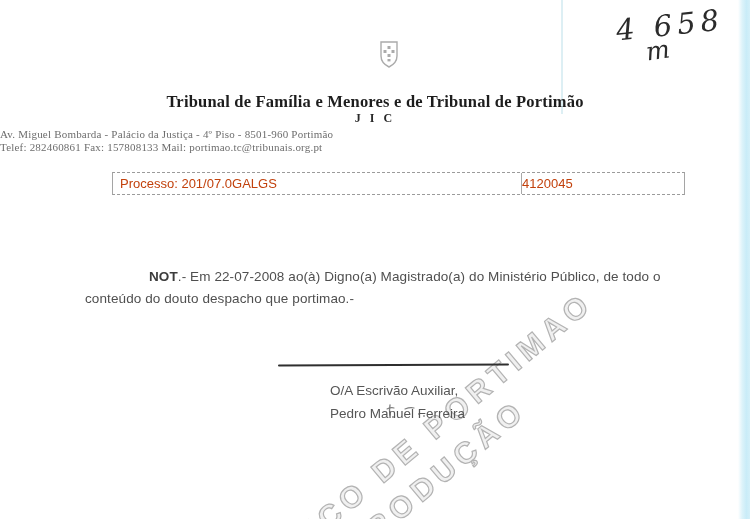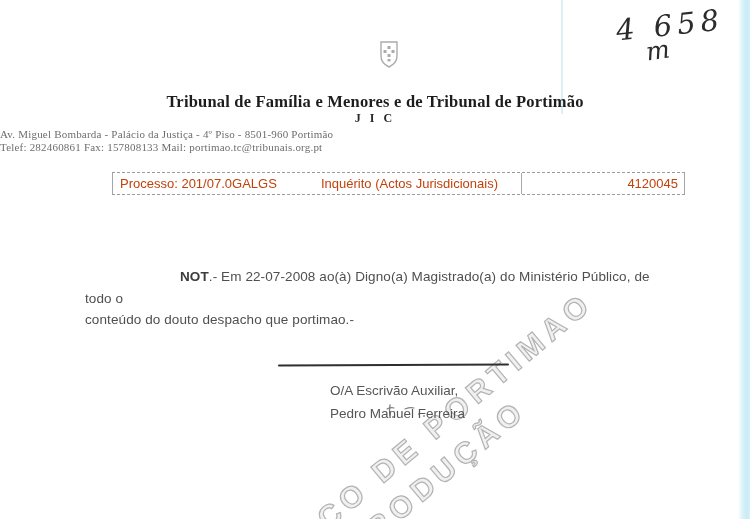--- a/index.html
+++ b/index.html
@@ -56,31 +56,31 @@
   .process-bar{
     left:112px;top:172px;width:571px;height:21px;
     border-top:1px dashed #9b9b9b;border-bottom:1px dashed #9b9b9b;
     border-left:1px solid #a5a5a5;border-right:1px solid #a5a5a5;
     font-size:13px;color:#c2410c;line-height:21px;
   }
   .process-cell-left{position:absolute;left:7px;top:0;white-space:nowrap;}
   .process-cell-mid{position:absolute;left:208px;top:0;white-space:nowrap;}
   .process-cell-right{
     position:absolute;left:408px;right:0;top:0;bottom:0;
-    border-left:1px solid #a9a9a9;text-align:right;padding-right:6px;
+    border-left:1px solid #a9a9a9;padding-right:6px;
   }
 
   
   .body-par{
     left:85px;top:266px;width:584px;
     font-size:13.5px;line-height:21.5px;color:#4f4f4f;
     letter-spacing:.1px;
   }
   .body-par .indent{display:inline-block;width:64px;}
-  .body-par b{color:#3c3c3c;margin-left:31px;}
+  .body-par b{color:#3c3c3c;}
 
   
   .sig-line{
     left:278px;top:364px;width:231px;height:2px;background:#2f2f2f;
     transform:rotate(-.25deg);border-radius:1px;
   }
   .sig-role{
     left:330px;top:383px;font-size:13.5px;color:#565656;white-space:nowrap;
   }
   .sig-scribble{left:383px;top:402px;width:48px;height:20px;opacity:.8;}
@@ -122,21 +122,20 @@
     <rect x="11.5" y="19" width="3" height="2.4" fill="#8f8f8f"></rect>
   </svg>
 </div>
 <div class="abs header-title layer">Tribunal de Família e Menores e de Tribunal de Portimão</div>
 <div class="abs header-subtitle layer">J I C</div>
 <div class="abs header-address addr1 layer">Av. Miguel Bombarda - Palácio da Justiça - 4º Piso - 8501-960 Portimão</div>
 <div class="abs header-address addr2 layer">Telef: 282460861   Fax: 157808133 Mail: portimao.tc@tribunais.org.pt</div>
 
 <div class="abs process-bar layer">
   <span class="process-cell-left">Processo: 201/07.0GALGS</span>
-  <span class="process-cell-mid">Inquérito (Actos Jurisdicionais)</span>
   <span class="process-cell-right">4120045</span>
 </div>
 
 <div class="abs body-par layer">
   <span class="indent"></span><b>NOT</b><span>.- Em 22-07-2008 ao(à) Digno(a) Magistrado(a) do Ministério Público, de todo o</span><br>
   <span>conteúdo do douto despacho que portimao.-</span>
 </div>
 
 <div class="abs sig-line layer"></div>
 <div class="abs sig-role layer">O/A Escrivão Auxiliar,</div>

